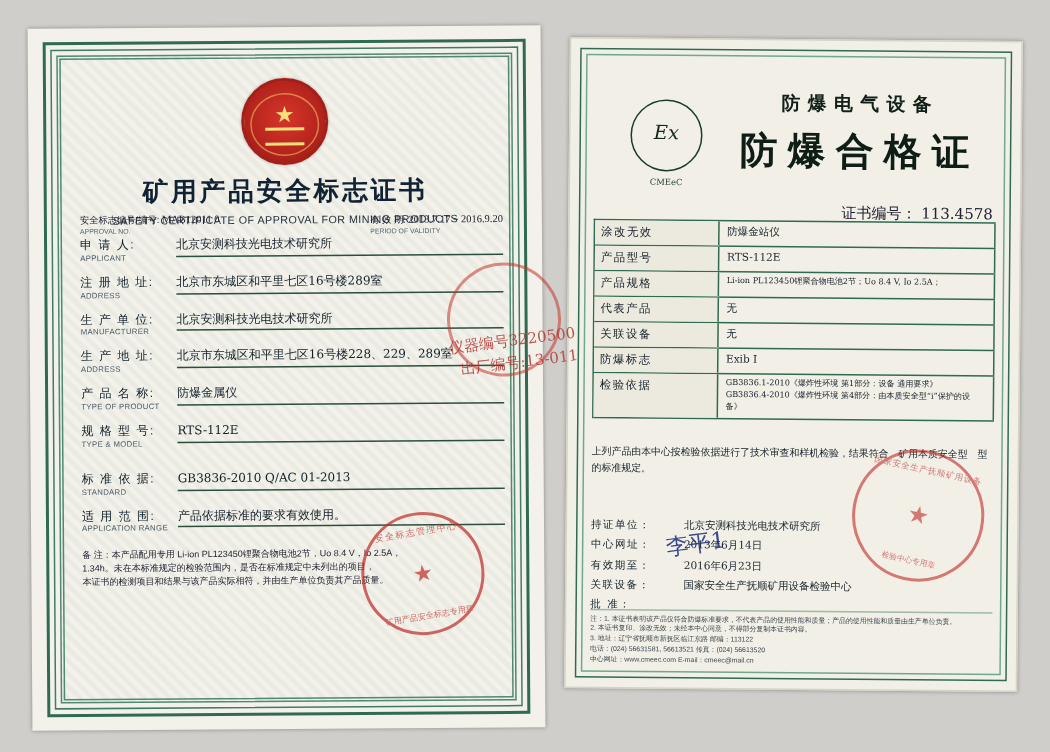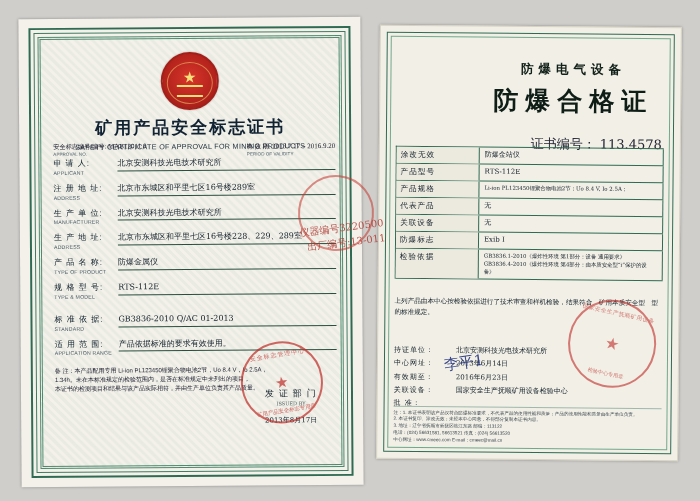--- a/index.html
+++ b/index.html
@@ -134,21 +134,21 @@
   .r-title{
     position:absolute;left:92px;right:6px;top:14px;text-align:center;
   }
   .r-title .line1{
     font-family:"DejaVu Serif", serif;font-size:12.5px;letter-spacing:5px;color:#12201a;font-weight:bold;
   }
   .r-title .line2{
     margin-top:6px;font-family:"DejaVu Serif", serif;font-size:25px;letter-spacing:7px;color:#0f1d17;font-weight:bold;
   }
   .cert-no{
-    position:absolute;right:18px;top:108px;font-size:13px;color:#223;font-family:"DejaVu Serif", serif;
+    position:absolute;right:18px;top:108px;font-size:10px;color:#223;font-family:"DejaVu Serif", serif;
   }
   .r-table{
     position:absolute;left:16px;right:16px;top:120px;
     border-top:1px solid #2f6b52;border-left:1px solid #2f6b52;
     font-size:6.4px;color:#16222c;
   }
   .r-table .tr{display:flex;border-bottom:1px solid #2f6b52;}
   .r-table .th{
     width:74px;flex:none;padding:3px 4px;border-right:1px solid #2f6b52;
     font-family:"DejaVu Serif", serif;font-size:7.6px;letter-spacing:1px;background:#eceadf;
@@ -290,41 +290,38 @@
         <div class="val">产品依据标准的要求有效使用。</div>
       </div>
     </div>
 
     <div class="small-note">
       <span class="ln">备 注：本产品配用专用 Li-ion PL123450锂聚合物电池2节，Uo 8.4 V，Io 2.5A，</span>
       <span class="ln">1.34h。未在本标准规定的检验范围内，是否在标准规定中未列出的项目，</span>
       <span class="ln">本证书的检测项目和结果与该产品实际相符，并由生产单位负责其产品质量。</span>
     </div>
 
-    <div class="sign-block">
-      <div class="t">
-        <span>发 证 部 门</span>
-        <span class="en">ISSUED BY</span>
-      </div>
-      <div class="d">2013年8月17日</div>
-    </div>
 
     <div class="stamp-left">
       <div class="arc">安全标志管理中心</div>
       <div class="inner">★</div>
       <div class="arc2">矿用产品安全标志专用章</div>
     </div>
 
   </div>
 
   <div class="cert-right">
     <div class="frame"></div>
     <div class="frame2"></div>
 
     <div class="r-head">
+      <div class="ex-badge">
+        <div class="ex">Ex</div>
+        <div class="sub">CMEeC</div>
+      </div>
       <div class="r-title">
         <div class="line1">防爆电气设备</div>
         <div class="line2">防爆合格证</div>
       </div>
     </div>
 
     <div class="cert-no">
       <span>证书编号：</span>
       <span>113.4578</span>
     </div>

